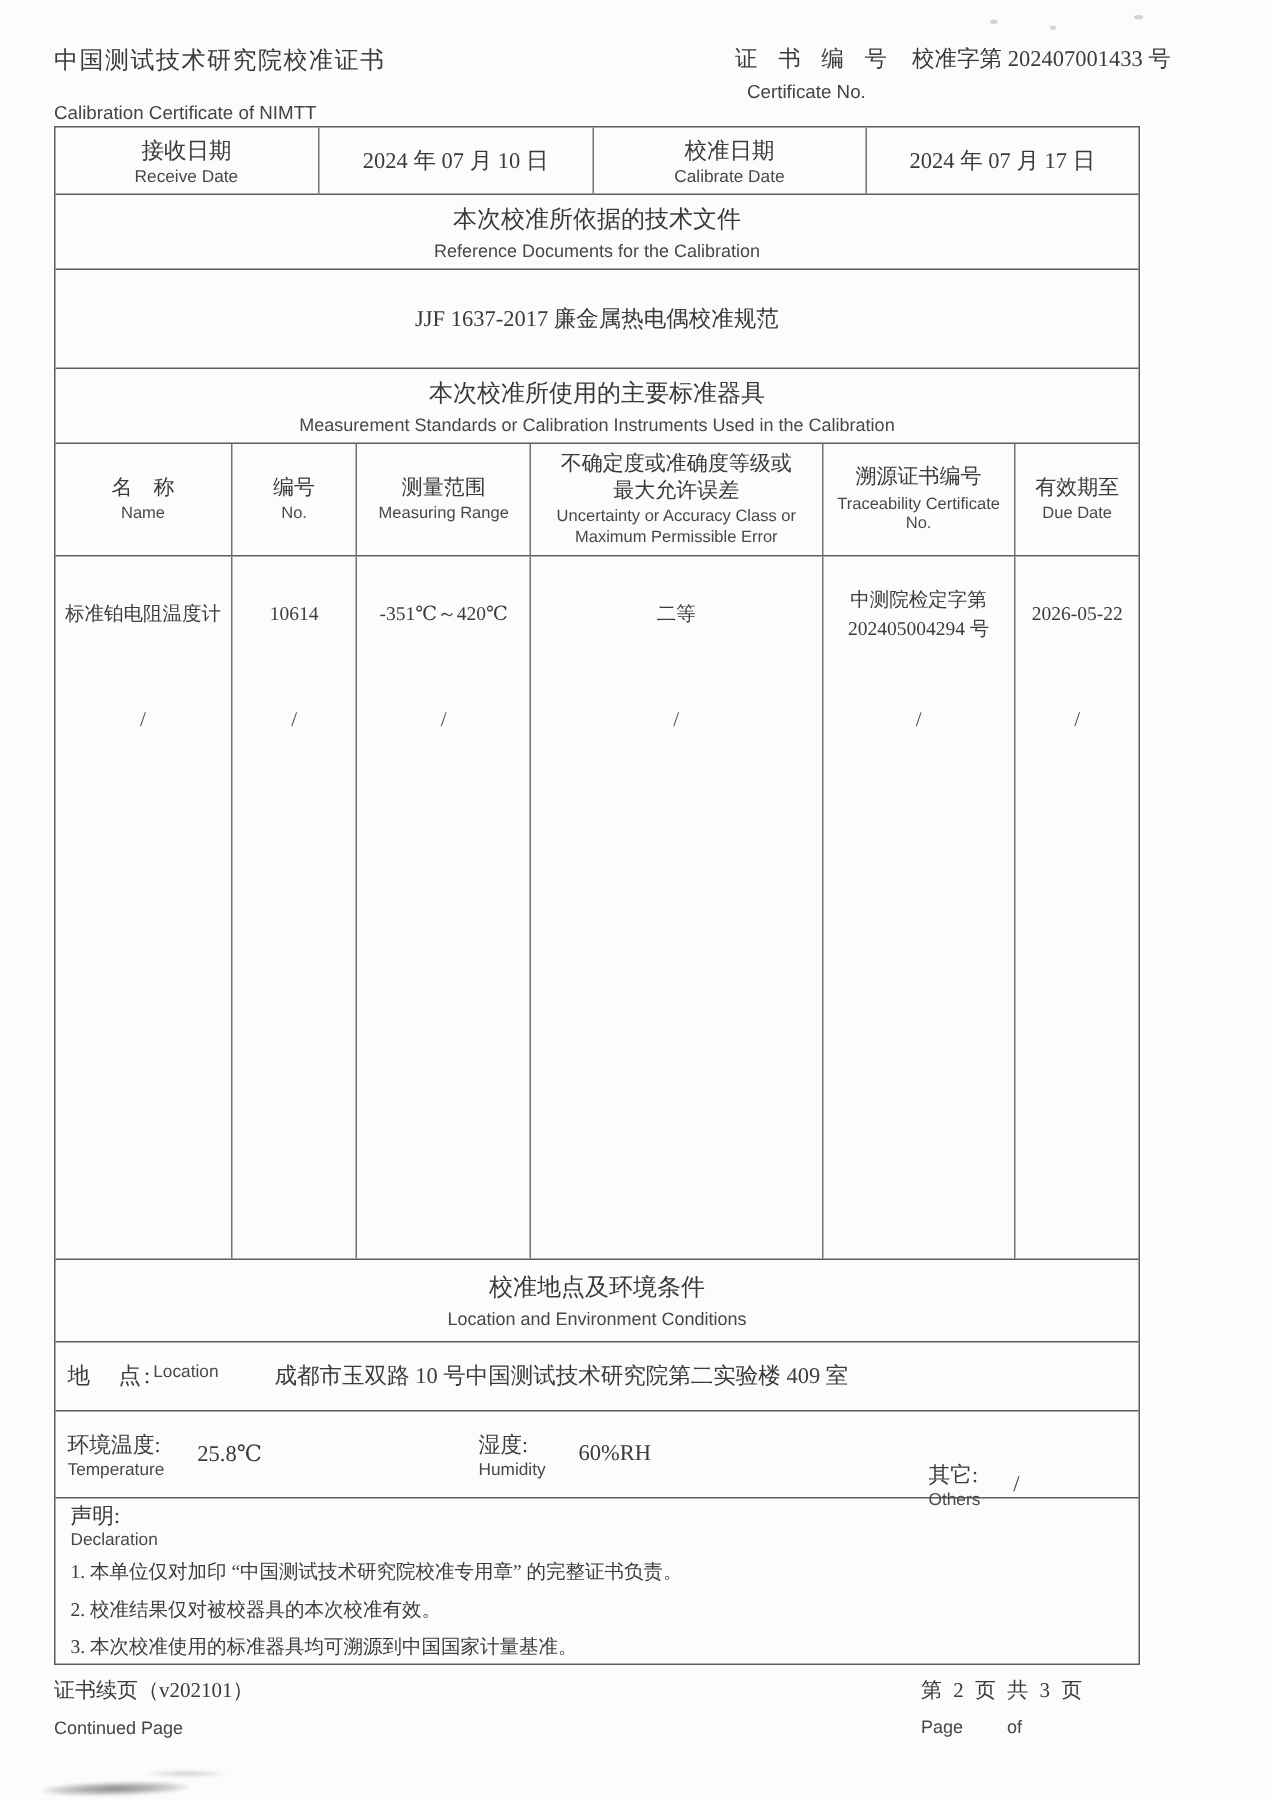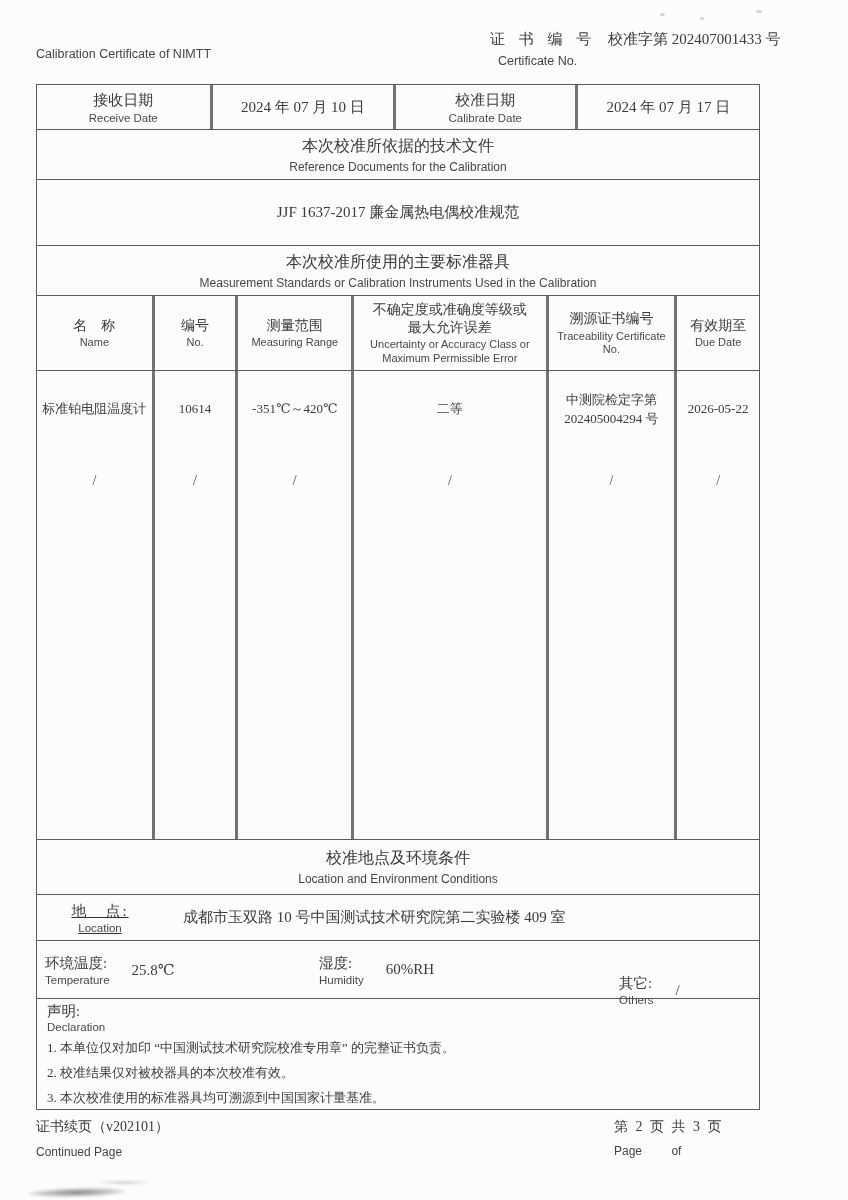--- a/index.html
+++ b/index.html
@@ -28,21 +28,21 @@
 
   
   .cert-table{
     position:absolute;top:84px;left:36px;width:724px;
     border:1px solid #5c5c5c;box-sizing:border-box;
     background:transparent;
   }
   .row{box-sizing:border-box;display:flex;width:100%;}
   .row + .row{border-top:1px solid #5c5c5c;}
   .cell{box-sizing:border-box;display:flex;flex-direction:column;align-items:center;justify-content:center;text-align:center;}
-  .vline{border-right:3px solid #737373;}
+  .vline{border-right:1px solid #737373;}
 
   .lab-zh{font-size:15px;color:#3a3a3a;}
   .lab-en{font-size:11.5px;color:#484848;margin-top:2px;}
 
   
   .dates-row{height:44px;}
   .d0{width:176px;} .d1{width:184px;} .d2{width:182px;} .d3{width:182px;}
   .date-val{font-size:15px;color:#3a3a3a;}
 
   
@@ -62,21 +62,21 @@
   .ch-en{font-size:11px;color:#484848;margin-top:2px;line-height:1.2;}
 
   .body-region{height:469px;}
   .bcol{box-sizing:border-box;display:flex;flex-direction:column;}
   .bcell{box-sizing:border-box;display:flex;align-items:center;justify-content:center;text-align:center;padding:0 3px;}
   .br1{height:76px;font-size:13px;color:#3c3c3c;line-height:1.5;}
   .br2{height:68px;font-size:14px;color:#4a4a4a;}
 
   
   .location-row{height:46px;align-items:center;}
-  .loc-label{display:flex;flex-direction:column;align-items:center;padding-left:8px;width:118px;box-sizing:border-box;text-decoration:underline;}
+  .loc-label{display:flex;align-items:flex-start;padding-left:8px;width:118px;box-sizing:border-box;}
   .loc-label .lz{font-size:15px;letter-spacing:2px;color:#3a3a3a;}
   .loc-label .le{font-size:11.5px;color:#484848;margin-top:1px;}
   .loc-value{font-size:15px;color:#3a3a3a;padding-left:28px;}
 
   .env-row{height:58px;align-items:center;}
   .env-group{display:flex;align-items:center;box-sizing:border-box;}
   .eg1{width:282px;padding-left:8px;}
   .eg2{width:300px;}
   .eg3{flex:1;margin-top:41px;}
   .env-label{display:flex;flex-direction:column;align-items:flex-start;}
@@ -116,20 +116,21 @@
   .sp2{left:700px;top:17px;width:4px;height:3px;}
   .sp3{left:756px;top:10px;width:6px;height:3px;}
 </style>
 </head>
 <body>
 
 <div class="page">
 
   <div class="doc-header">
     <div class="dh-left">
+      <div class="title-zh">中国测试技术研究院校准证书</div>
       <div class="title-en en">Calibration Certificate of NIMTT</div>
     </div>
     <div class="dh-right">
       <div class="certno-line">
         <span class="certno-label">证 书 编 号</span>
         <span class="certno-value">校准字第 202407001433 号</span>
       </div>
       <div class="certno-en en">Certificate No.</div>
     </div>
   </div>

